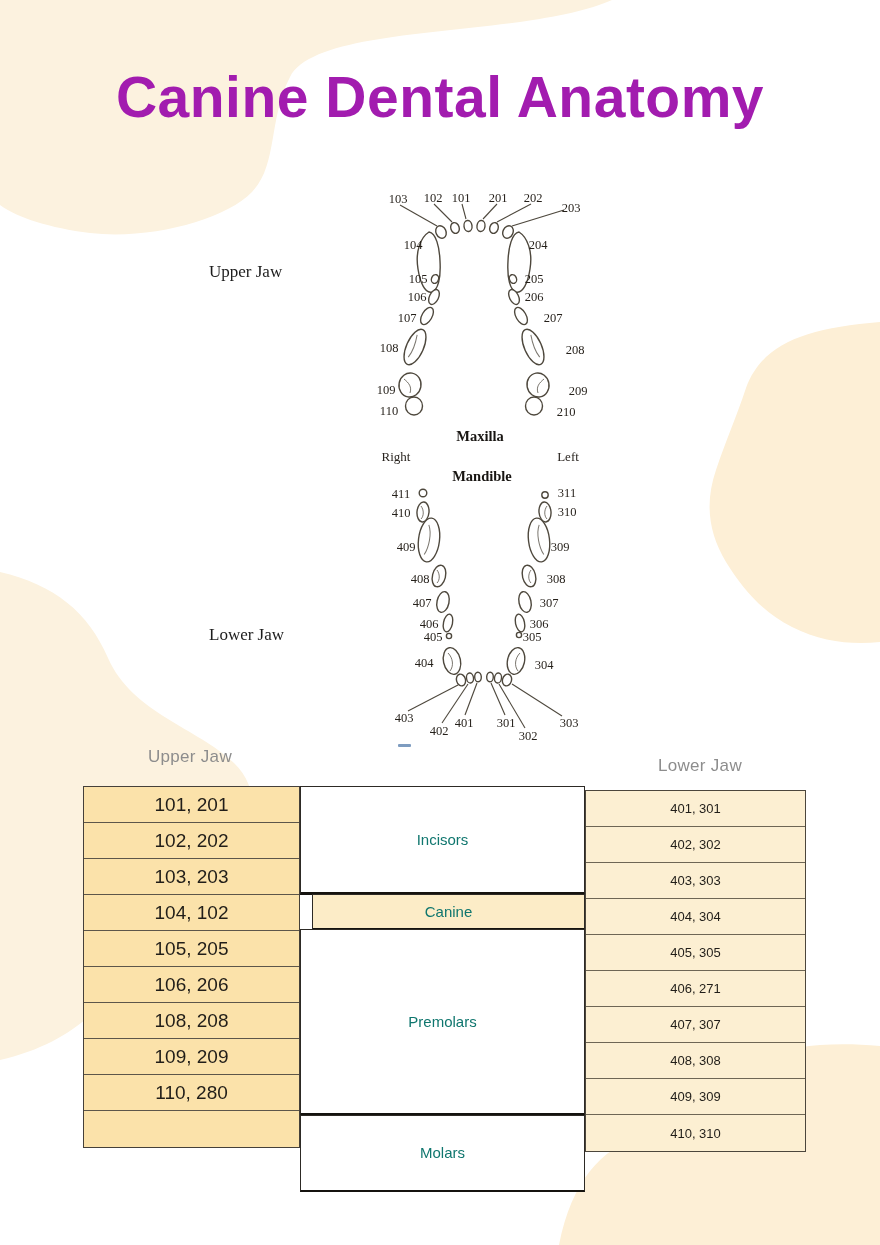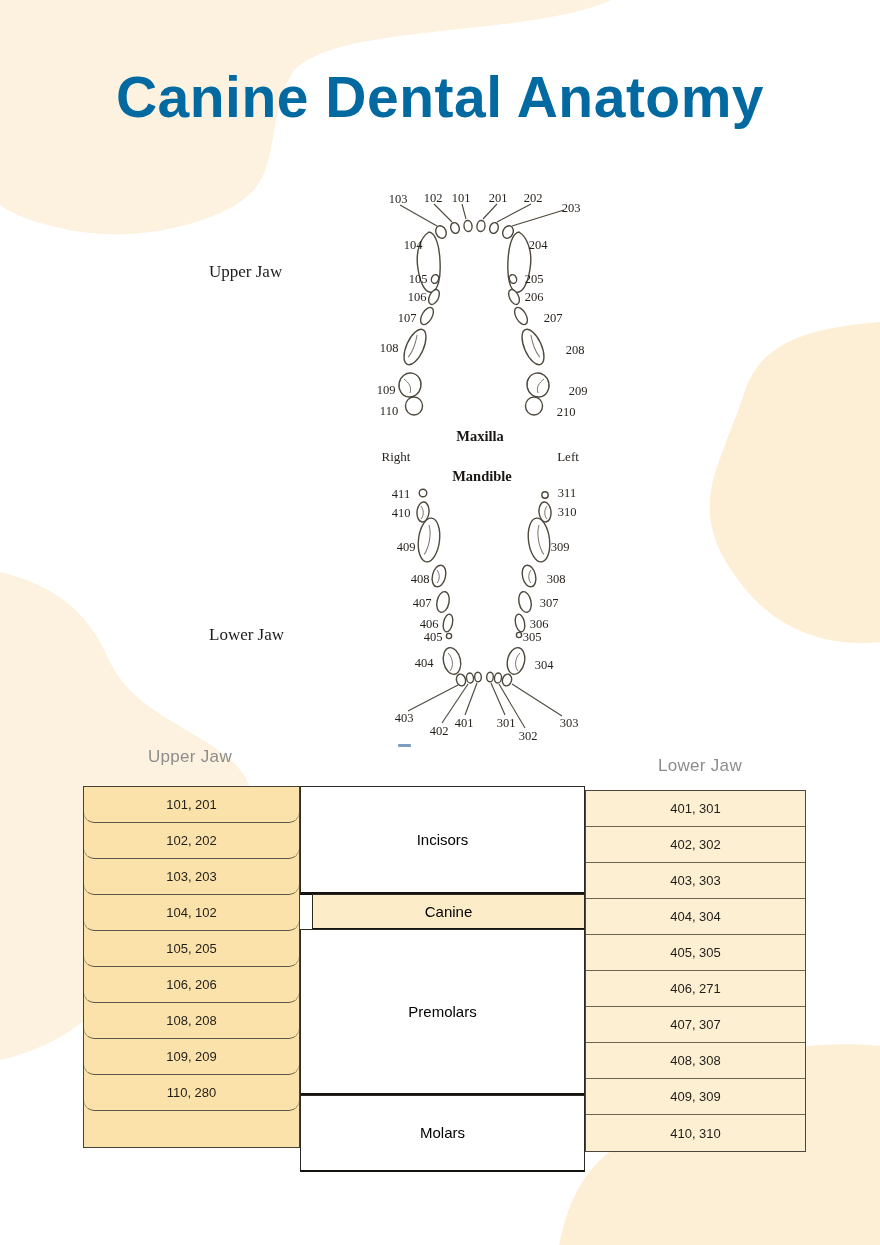--- a/index.html
+++ b/index.html
@@ -7,21 +7,21 @@
     position:relative; width:880px; height:1245px;
     background:#ffffff; overflow:hidden;
     font-family:"Liberation Sans", sans-serif;
   }
   .blob-layer { position:absolute; left:0; top:0; z-index:0; }
   .content { position:absolute; left:0; top:0; width:880px; height:1245px; z-index:1; }
 
   .title {
     position:absolute; top:64px; left:0; width:880px;
     text-align:center; font-size:57px; font-weight:700;
-    color:#0369a1; letter-spacing:0.5px;
+    color:#a21caf; letter-spacing:0.5px;
     font-family:"Liberation Sans", sans-serif;
   }
 
   .jaw-side-label {
     position:absolute; font-family:"Liberation Serif", serif;
     font-size:17px; color:#1c1c1c;
   }
   .upper-jaw-side { left:209px; top:262px; }
   .lower-jaw-side { left:209px; top:625px; }
 
@@ -42,35 +42,35 @@
     position:absolute; left:83px; top:786px; width:723px;
     display:flex; align-items:flex-start;
   }
   .col { box-sizing:border-box; }
   .col-left {
     width:217px; border:1.5px solid #45403a; background:#fbe2aa;
   }
   .col-left .cell {
     height:35px; border-bottom:1px solid #5d564a;
     display:flex; align-items:center; justify-content:center;
-    font-size:13px; color:#211e19;border-radius:10px;
+    font-size:19px; color:#211e19;
   }
   .col-left .cell:last-child { border-bottom:none; height:36px; }
 
   .col-mid { width:285px; }
   .group {
     box-sizing:border-box; background:#ffffff;
     border:1.5px solid #2d2a25; border-bottom:3px solid #15130f;
     display:flex; align-items:center; justify-content:center;
-    font-size:15px; color:#000000; margin-top:-1.5px;
+    font-size:15px; color:#0f766e; margin-top:-1.5px;
   }
   .group:first-child { margin-top:0; }
   .group.g-incisors { height:109px; }
   .group.g-canine  { height:37px; background:#fcecc7;margin-left:12px; }
-  .group.g-premolars { height:167px;text-align:center; }
+  .group.g-premolars { height:187px;text-align:center; }
   .group.g-molars { height:77px; border-bottom-width:2px; }
 
   .col-right {
     width:221px; margin-top:4px;
     border:1.5px solid #4c463c; background:#fcefd2;
   }
   .col-right .cell {
     height:35px; border-bottom:1px solid #6e6655;
     display:flex; align-items:center; justify-content:center;
     font-size:13px; color:#211e19;

